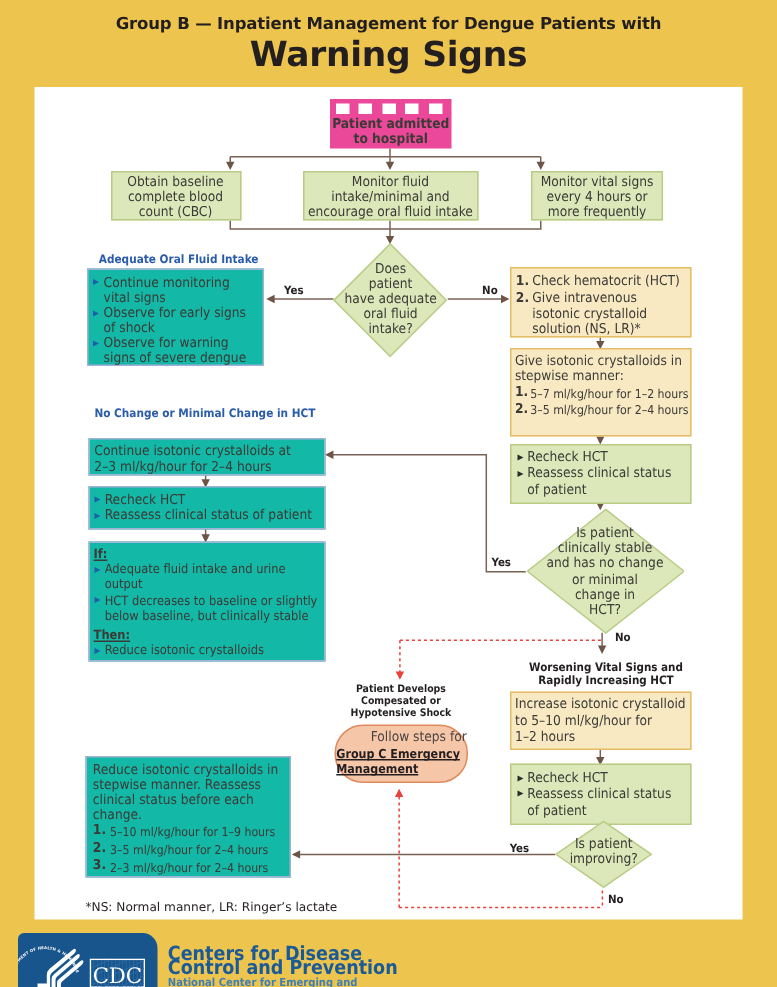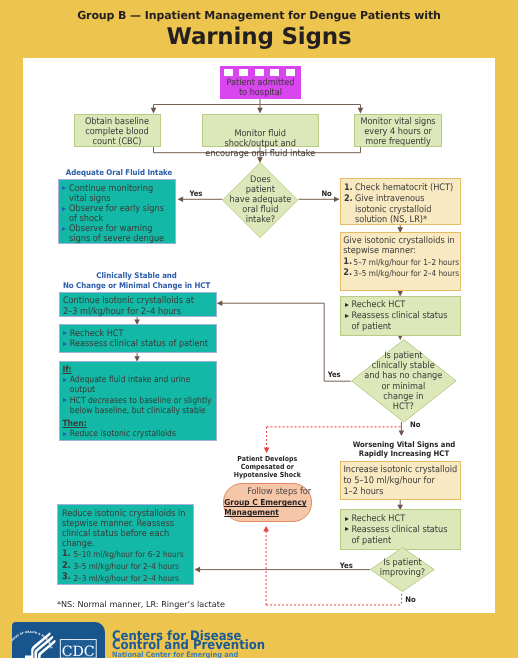--- a/index.html
+++ b/index.html
@@ -37,34 +37,34 @@
   ul.b li:before{content:"";position:absolute;left:0.6px;top:2.8px;
      border-left:4.2px solid #1F5EA8;border-top:2.2px solid transparent;border-bottom:2.2px solid transparent;}
   ul.bg li:before{border-left-color:#2B2B28;}
   ol.n{margin:0;padding:0;list-style:none;counter-reset:it;}
   ol.n li{position:relative;padding-left:11px;counter-increment:it;line-height:10.4px;}
   ol.n li+li{margin-top:1.3px;}
   ol.n li:before{content:counter(it) ".";position:absolute;left:0;top:0;font-weight:bold;}
   .foot{position:absolute;font-size:7.5px;color:#231F20;}
 
   
-  .admit{left:197px;top:7.5px;width:81px;height:33px;background:#d946ef;}
+  .admit{left:197px;top:7.5px;width:81px;height:33px;background:#ec4899;font-weight:bold;}
   .admit .sq-row{position:absolute;left:4px;top:3.3px;width:73px;height:7.2px;}
   .admit .sq-row i{display:block;position:absolute;top:0;width:9px;height:7.2px;background:#fff;}
   .admit .sq-row i:nth-child(1){left:0px;}
   .admit .sq-row i:nth-child(2){left:15.4px;}
   .admit .sq-row i:nth-child(3){left:30.8px;}
   .admit .sq-row i:nth-child(4){left:46.2px;}
   .admit .sq-row i:nth-child(5){left:61.6px;}
   .admit .admit-txt{position:absolute;left:0;top:12px;width:81px;text-align:center;
       font-family:"DejaVu Sans",sans-serif;font-stretch:condensed;
       font-size:9.1px;line-height:10.1px;color:#3A3A36;}
 
   .b-cbc{left:50.5px;top:56px;width:87px;height:33px;padding-top:2px;}
-  .b-fluid{left:178.8px;top:56px;width:117px;height:33px;padding-top:14px;}
+  .b-fluid{left:178.8px;top:56px;width:117px;height:33px;padding-top:2px;}
   .b-vitals{left:331.3px;top:56px;width:87.5px;height:33px;padding-top:2px;}
 
   
   .dia{position:absolute;}
   .dia svg{position:absolute;left:0;top:0;}
   .dia .dtxt{position:absolute;left:0;width:100%;text-align:center;
      font-family:"DejaVu Sans",sans-serif;font-stretch:condensed;
      font-size:9.1px;line-height:10.1px;color:#3A3A36;}
   .d1{left:199.3px;top:104.3px;width:76.2px;height:76.2px;}
   .d1 .dtxt{top:12.5px;}
@@ -249,21 +249,21 @@
       </div>
     </div>
 
     <div class="node green ctr b-cbc">
       <div>Obtain baseline</div>
         <div>complete blood</div>
         <div>count (CBC)</div>
     </div>
     <div class="node green ctr b-fluid">
       <div>Monitor fluid</div>
-        <div>shock/output and</div>
+        <div>intake/minimal and</div>
         <div>encourage oral fluid intake</div>
     </div>
     <div class="node green ctr b-vitals">
       <div>Monitor vital signs</div>
         <div>every 4 hours or</div>
         <div>more frequently</div>
     </div>
 
     <div class="dia d1">
       <svg width="76.2" height="76.2" viewBox="0 0 76.2 76.2">
@@ -320,21 +320,20 @@
         <div>Is patient</div>
           <div>clinically stable</div>
         <div>and has no change</div>
           <div>or minimal</div>
         <div>change in</div>
           <div>HCT?</div>
       </div>
     </div>
 
     <div class="hd hd-blue h-stable">
-      <div>Clinically Stable and</div>
         <div>No Change or Minimal Change in HCT</div>
     </div>
     <div class="node blue bx-cont">
       <div>Continue isotonic crystalloids at</div>
         <div>2–3 ml/kg/hour for 2–4 hours</div>
     </div>
     <div class="node blue bx-recheck2">
       <ul class="b">
         <li>Recheck HCT</li>
         <li>Reassess clinical status of patient</li>
@@ -379,21 +378,21 @@
     </div>
 
     <div class="node blue bx-reduce">
       <div>
         <div>Reduce isotonic crystalloids in</div>
           <div>stepwise manner. Reassess</div>
         <div>clinical status before each</div>
           <div>change.</div>
       </div>
       <ol class="n sm">
-        <li>5–10 ml/kg/hour for 6–2 hours</li>
+        <li>5–10 ml/kg/hour for 1–9 hours</li>
         <li>3–5 ml/kg/hour for 2–4 hours</li>
         <li>2–3 ml/kg/hour for 2–4 hours</li>
       </ol>
     </div>
 
     <div class="hd hd-dark h-shock">
       <div>Patient Develops</div>
         <div>Compesated or</div>
         <div>Hypotensive Shock</div>
     </div>

